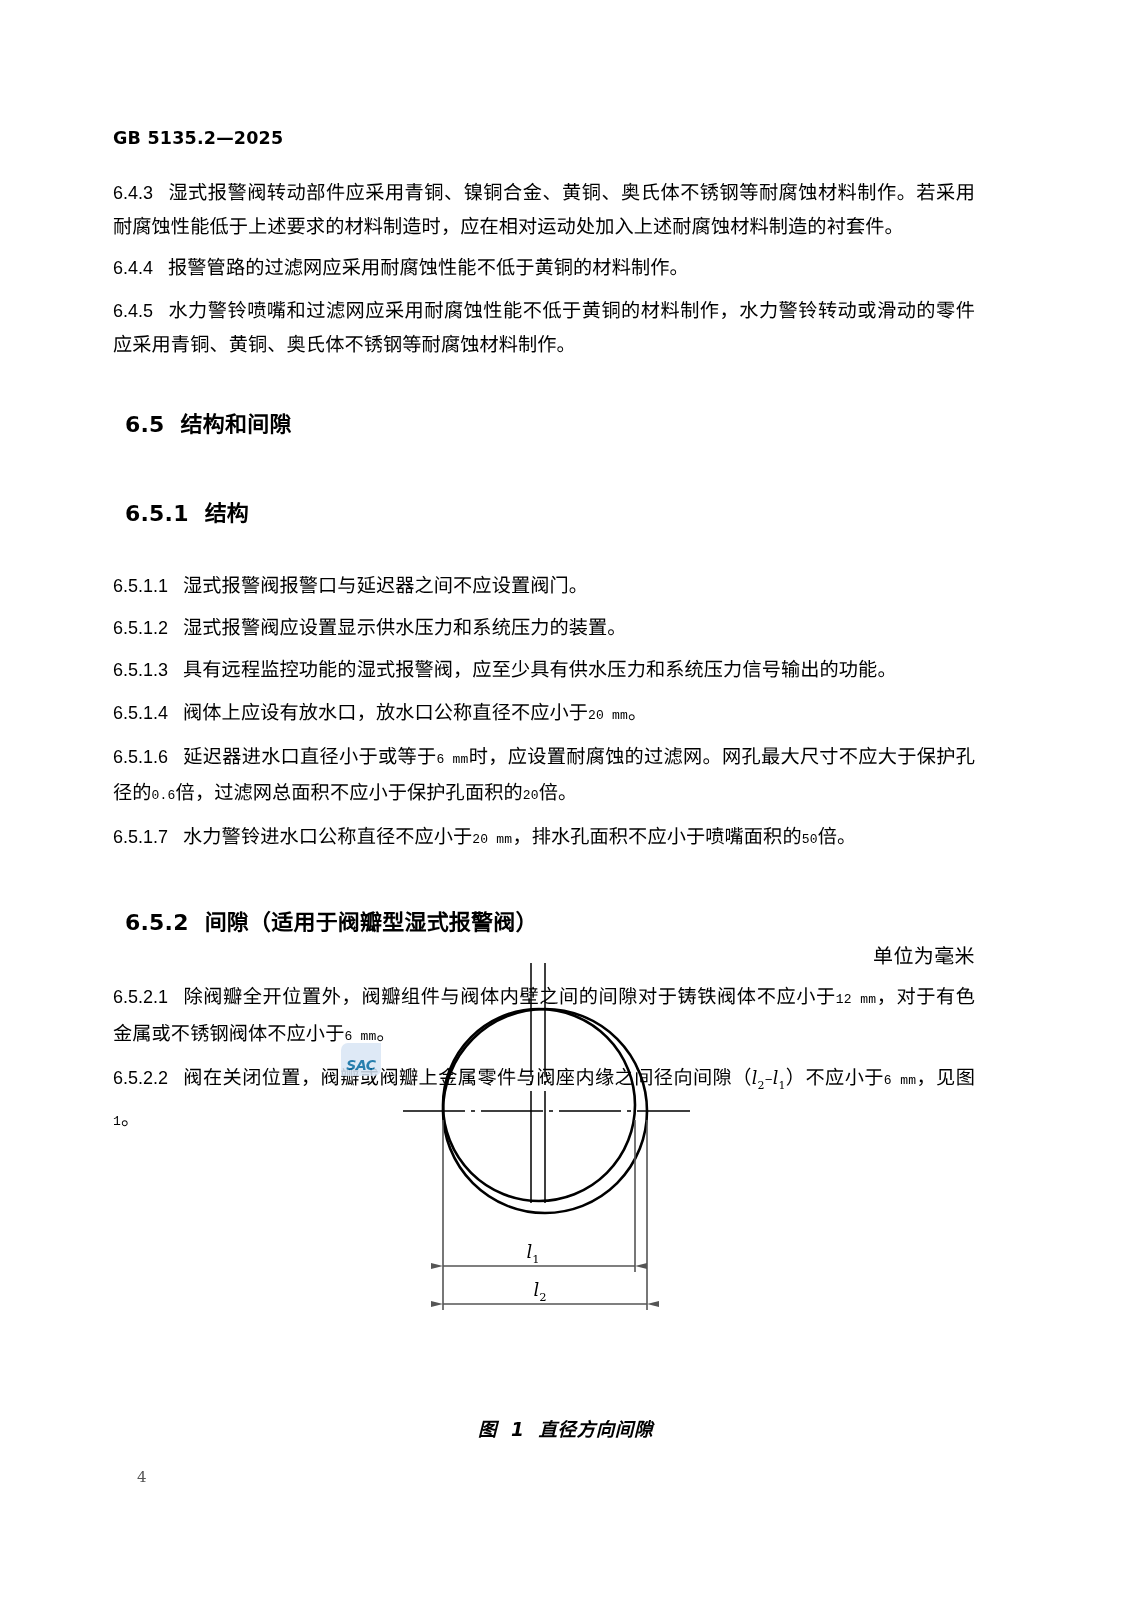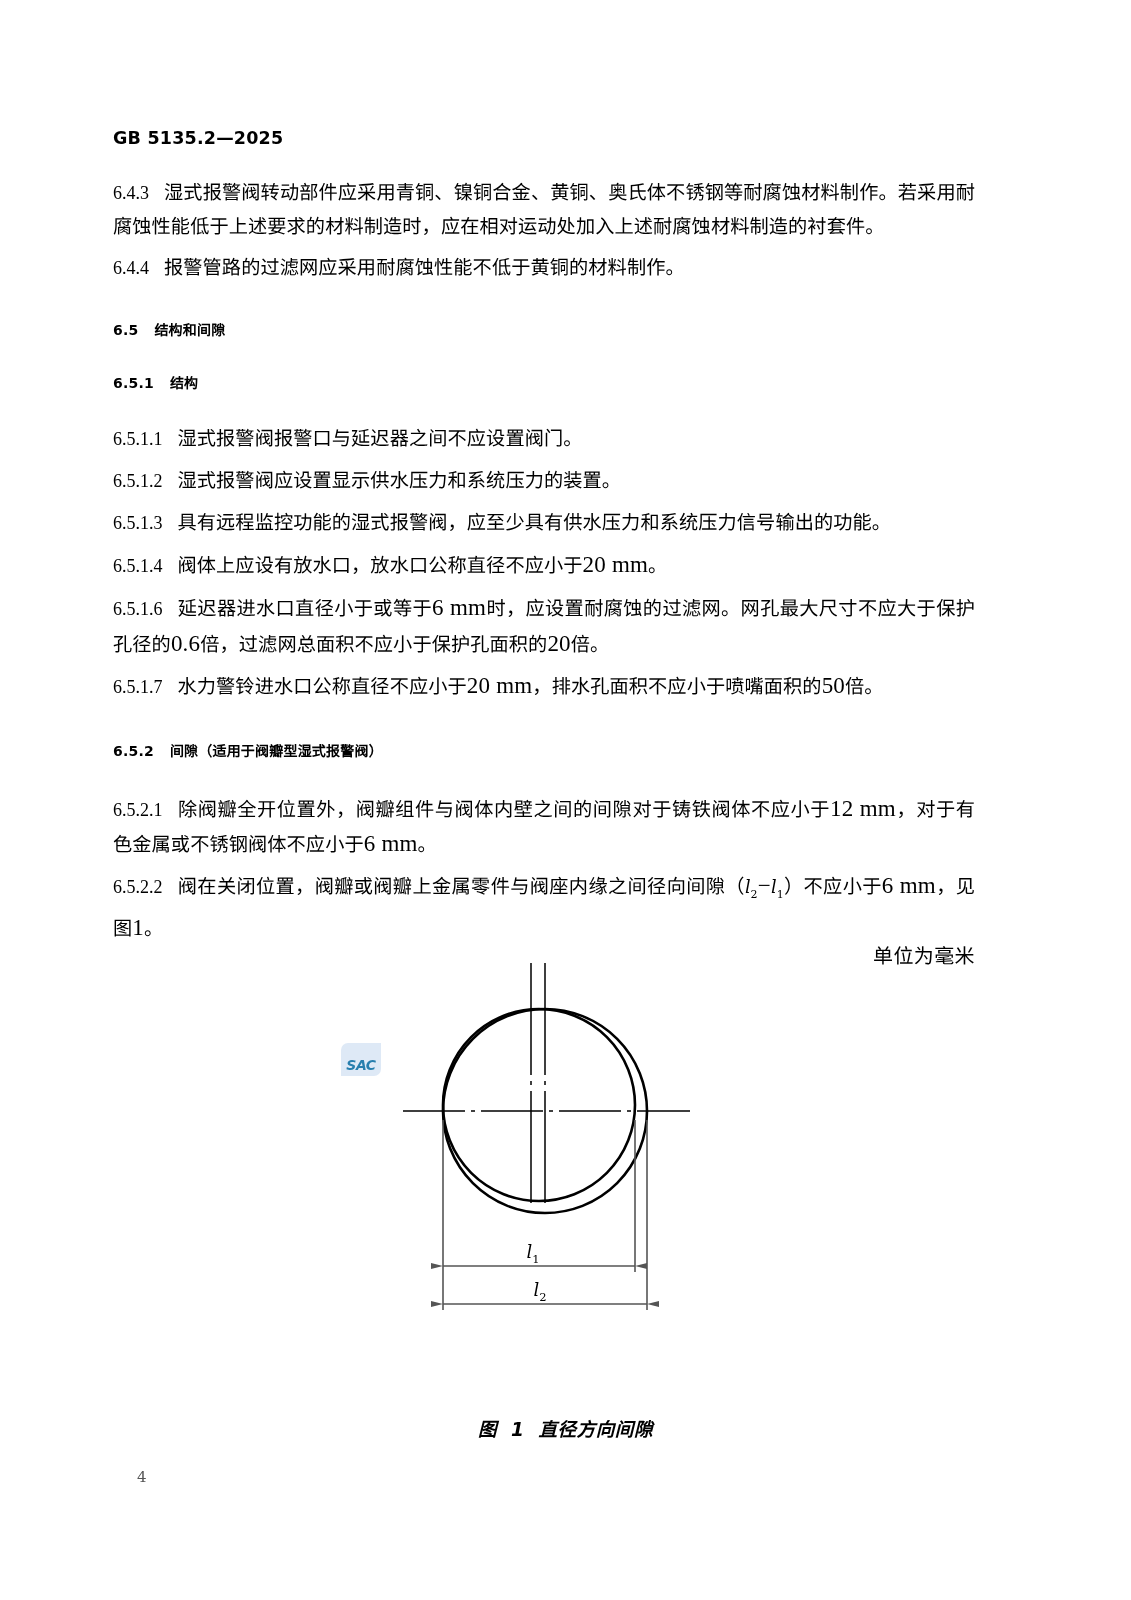--- a/index.html
+++ b/index.html
@@ -45,45 +45,45 @@
     margin: 0 0 0 0;
     font-size: 19.2px;
     line-height: 33.2px;
     text-align: justify;
     text-justify: inter-character;
     letter-spacing: 0.1px;
   }
   p.para + p.para { margin-top: 8px; }
 
   .num {
-    font-family: Liberation Serif, serif;
+    font-family: Liberation Sans, sans-serif;
     font-size: 18px;
     letter-spacing: 0;
   }
   .gap { display: inline-block; width: 15px; }
   .lat {
-    font-family: Liberation Serif, serif;
-    font-size: 23px;
+    font-family: Liberation Mono, monospace;
+    font-size: 13px;
     letter-spacing: 0.2px;
   }
   .ital {
     font-style: italic;
     font-family: "DejaVu Serif", "Liberation Serif", serif;
     font-size: 17.6px;
   }
   .ital sub {
     font-style: normal;
     font-size: 11px;
   }
 
   h3.heading, h4.heading {
-    margin: 0;
-    font-family: "DejaVu Sans", "Liberation Sans", sans-serif;
-    font-weight: bold;
-    font-size: 14px;
+    margin: 12px;
+    font-family: "DejaVu Sans", "Liberation Sans", sans-serif;
+    font-weight: bold;
+    font-size: 22px;
     letter-spacing: 0.2px;
   }
   .h-gap { display: inline-block; width: 16px; }
 
   .sp-before-65   { height: 33px; }
   .sp-after-65    { height: 33px; }
   .sp-after-651   { height: 30px; }
   .sp-before-652  { height: 36px; }
   .sp-after-652   { height: 32px; }
 
@@ -169,20 +169,21 @@
 <div class="page">
 
   <div class="running-head">GB 5135.2—2025</div>
 
   <div class="col">
 
     <p class="para"><span class="num">6.4.3</span><span class="gap"></span><span>湿式报警阀转动部件应采用青铜、镍铜合金、黄铜、奥氏体不锈钢等耐腐蚀材料制作。若采用耐腐蚀性能低于上述要求的材料制造时，应在相对运动处加入上述耐腐蚀材料制造的衬套件。</span></p>
 
     <p class="para"><span class="num">6.4.4</span><span class="gap"></span><span>报警管路的过滤网应采用耐腐蚀性能不低于黄铜的材料制作。</span></p>
 
+    <p class="para"><span class="num">6.4.5</span><span class="gap"></span><span>水力警铃喷嘴和过滤网应采用耐腐蚀性能不低于黄铜的材料制作，水力警铃转动或滑动的零件应采用青铜、黄铜、奥氏体不锈钢等耐腐蚀材料制作。</span></p>
 
     <div class="sp-before-65"></div>
     <h3 class="heading"><span>6.5</span><span class="h-gap"></span><span>结构和间隙</span></h3>
     <div class="sp-after-65"></div>
 
     <h4 class="heading"><span>6.5.1</span><span class="h-gap"></span><span>结构</span></h4>
     <div class="sp-after-651"></div>
 
     <p class="para"><span class="num">6.5.1.1</span><span class="gap"></span><span>湿式报警阀报警口与延迟器之间不应设置阀门。</span></p>
 

